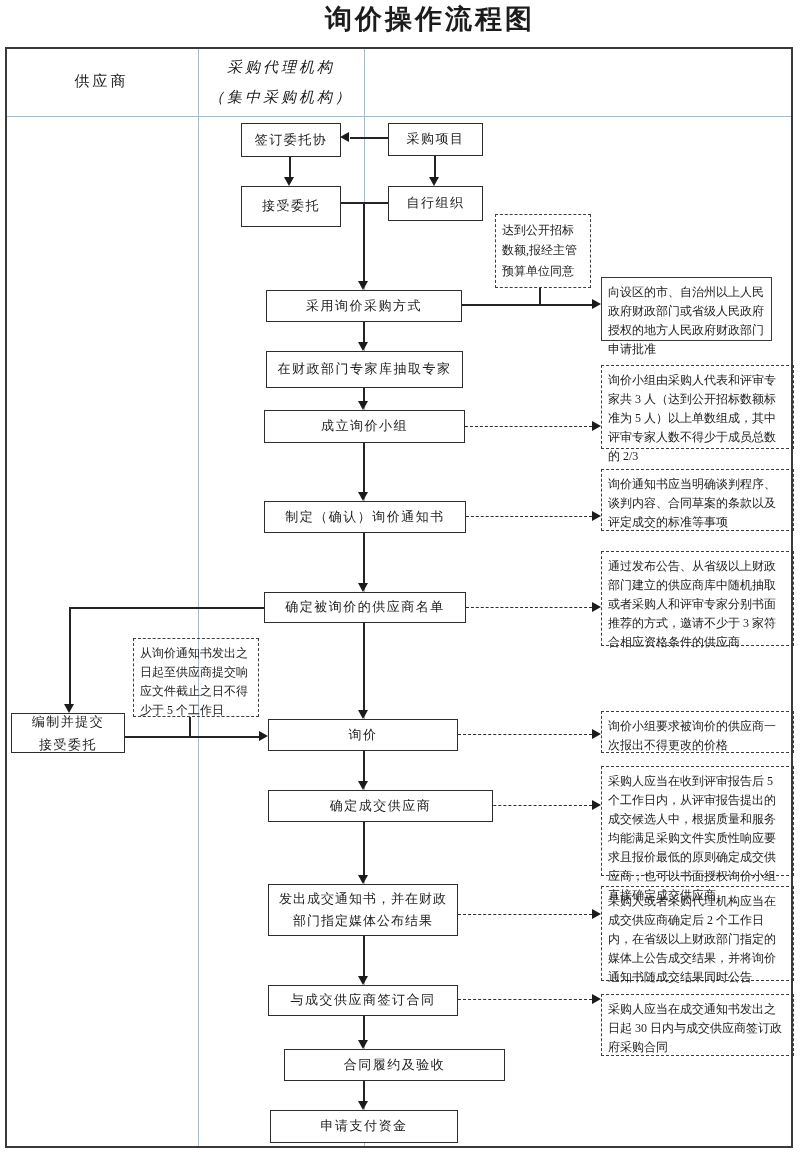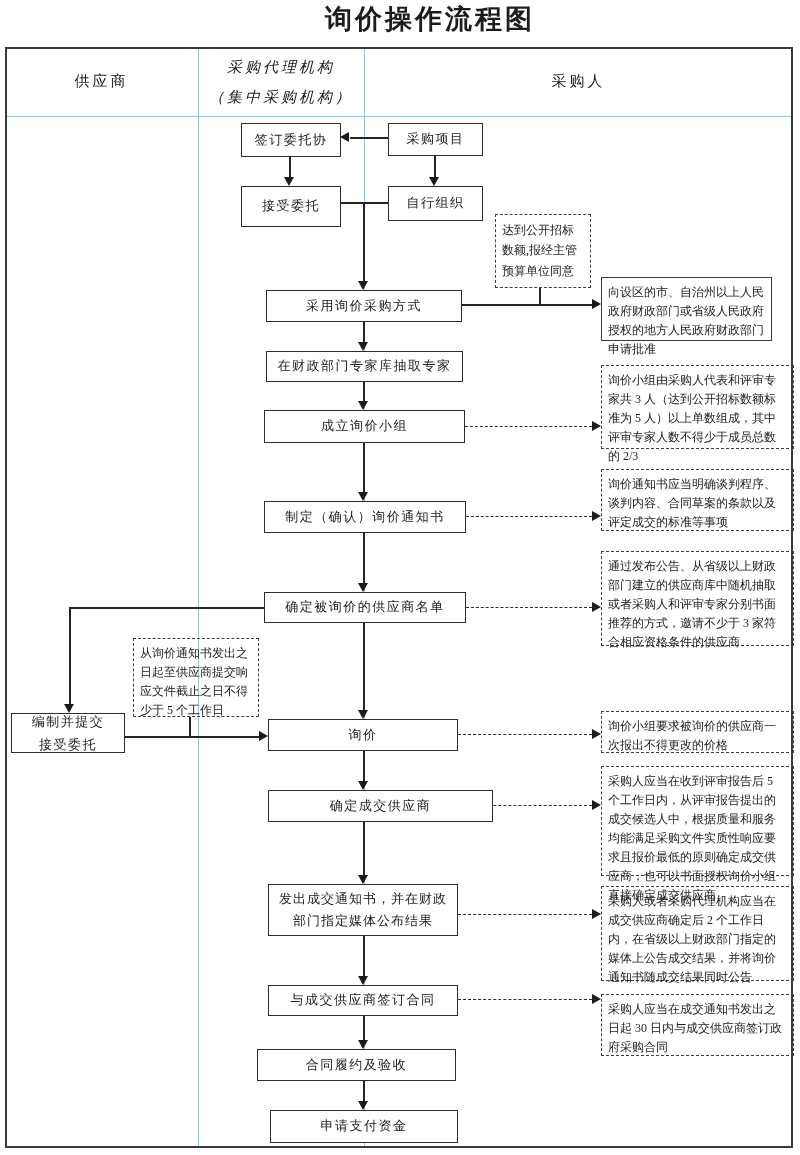--- a/index.html
+++ b/index.html
@@ -39,40 +39,39 @@
   <div class="table-frame"></div>
   <div class="divider-v" style="left:198px"></div>
   <div class="divider-v" style="left:364px"></div>
   <div class="divider-h"></div>
 
   <div class="lane-label" style="left:5px;top:47px;width:193px;height:69px">供应商</div>
   <div class="lane-label two-line" style="left:198px;top:47px;width:166px;height:69px">
     <span>采购代理机构</span>
     <span>（集中采购机构）</span>
   </div>
-  <div class="lane-label" style="left:364px;top:47px;width:429px;height:69px">采购人</div>
 
   <div class="node" style="left:241px;top:123px;width:100px;height:34px">签订委托协</div>
   <div class="node" style="left:388px;top:123px;width:95px;height:33px">采购项目</div>
   <div class="node" style="left:241px;top:186px;width:100px;height:41px">接受委托</div>
   <div class="node" style="left:388px;top:186px;width:95px;height:35px">自行组织</div>
   <div class="node" style="left:266px;top:290px;width:196px;height:32px">采用询价采购方式</div>
-  <div class="node" style="left:266px;top:351px;width:197px;height:31px">在财政部门专家库抽取专家</div>
+  <div class="node" style="left:266px;top:351px;width:197px;height:37px">在财政部门专家库抽取专家</div>
   <div class="node" style="left:264px;top:410px;width:201px;height:33px">成立询价小组</div>
   <div class="node" style="left:264px;top:501px;width:202px;height:32px">制定（确认）询价通知书</div>
   <div class="node" style="left:264px;top:592px;width:202px;height:31px">确定被询价的供应商名单</div>
   <div class="node" style="left:11px;top:713px;width:114px;height:40px;flex-direction:column;line-height:1.8">
     <span>编制并提交</span>
     <span>接受委托</span>
   </div>
   <div class="node" style="left:268px;top:719px;width:190px;height:32px">询价</div>
   <div class="node" style="left:268px;top:790px;width:225px;height:32px">确定成交供应商</div>
   <div class="node" style="left:268px;top:884px;width:190px;height:52px;letter-spacing:1px;line-height:1.7">发出成交通知书，并在财政部门指定媒体公布结果</div>
   <div class="node" style="left:268px;top:985px;width:190px;height:31px">与成交供应商签订合同</div>
-  <div class="node" style="left:257px;top:1049px;width:199px;height:32px">合同履约及验收</div>
+  <div class="node" style="left:284px;top:1049px;width:221px;height:32px">合同履约及验收</div>
   <div class="node" style="left:270px;top:1110px;width:188px;height:33px">申请支付资金</div>
 
   <div class="note dashed" style="left:495px;top:214px;width:96px;height:74px;line-height:1.7">达到公开招标数额,报经主管预算单位同意</div>
   <div class="note solid" style="left:601px;top:277px;width:171px;height:64px">向设区的市、自治州以上人民政府财政部门或省级人民政府授权的地方人民政府财政部门申请批准</div>
   <div class="note dashed" style="left:601px;top:365px;width:193px;height:84px">询价小组由采购人代表和评审专家共 3 人（达到公开招标数额标准为 5 人）以上单数组成，其中评审专家人数不得少于成员总数的 2/3</div>
   <div class="note dashed" style="left:601px;top:469px;width:193px;height:62px">询价通知书应当明确谈判程序、谈判内容、合同草案的条款以及评定成交的标准等事项</div>
   <div class="note dashed" style="left:601px;top:551px;width:193px;height:95px">通过发布公告、从省级以上财政部门建立的供应商库中随机抽取或者采购人和评审专家分别书面推荐的方式，邀请不少于 3 家符合相应资格条件的供应商</div>
   <div class="note dashed" style="left:601px;top:711px;width:193px;height:42px">询价小组要求被询价的供应商一次报出不得更改的价格</div>
   <div class="note dashed" style="left:601px;top:766px;width:193px;height:110px">采购人应当在收到评审报告后 5 个工作日内，从评审报告提出的成交候选人中，根据质量和服务均能满足采购文件实质性响应要求且报价最低的原则确定成交供应商，也可以书面授权询价小组直接确定成交供应商</div>
   <div class="note dashed" style="left:601px;top:886px;width:193px;height:95px">采购人或者采购代理机构应当在成交供应商确定后 2 个工作日内，在省级以上财政部门指定的媒体上公告成交结果，并将询价通知书随成交结果同时公告</div>

